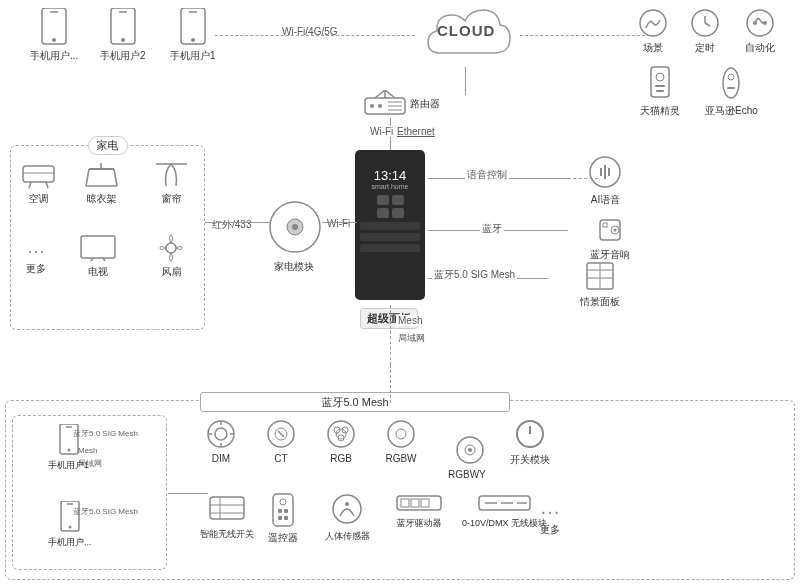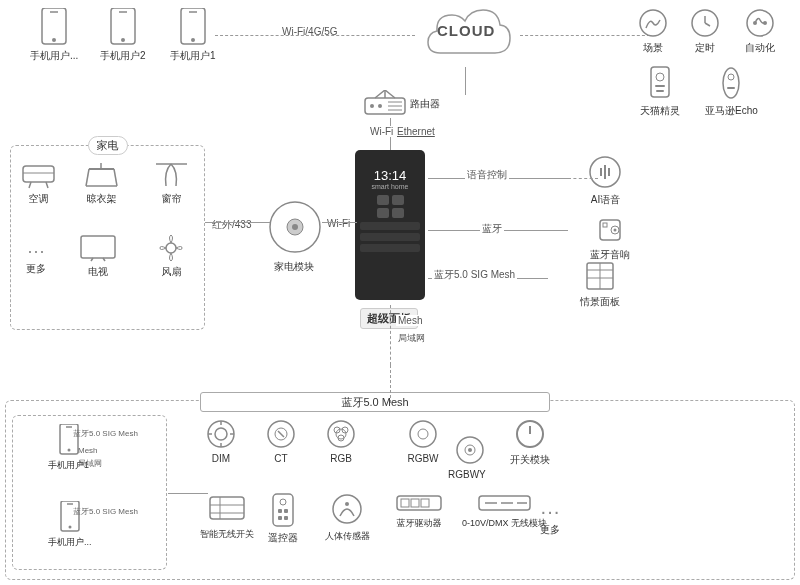--- a/index.html
+++ b/index.html
@@ -396,21 +396,21 @@
           <path d="M22,14 Q28,11 28,14 Q28,17 22,14 Z" fill="none" stroke="#888" stroke-width="1"></path>
           <path d="M17,19 Q14,25 17,27 Q20,25 17,19 Z" fill="none" stroke="#888" stroke-width="1"></path>
           <path d="M12,14 Q6,17 6,14 Q6,11 12,14 Z" fill="none" stroke="#888" stroke-width="1"></path>
         </svg>
       <span>风扇</span>
     </div>
   </div>
 
   <div style="position:absolute;top:400px;left:5px;right:5px;bottom:5px;border:1.5px dashed #aaa;border-radius:6px;"></div>
 
-  <div style="position:absolute;top:392px;left:200px;width:350px;height:20px;border:1px solid #aaa;border-radius:3px;background:#fff;display:flex;align-items:center;justify-content:center;font-size:11px;">蓝牙5.0 Mesh</div>
+  <div style="position:absolute;top:392px;left:200px;width:310px;height:20px;border:1px solid #aaa;border-radius:3px;background:#fff;display:flex;align-items:center;justify-content:center;font-size:11px;">蓝牙5.0 Mesh</div>
 
   <div style="position:absolute;top:415px;left:12px;width:155px;height:155px;border:1.5px dashed #aaa;border-radius:6px;">
 
     <div class="icon-box" style="position:absolute;top:8px;left:35px;">
       <svg width="22" height="32" viewBox="0 0 22 32">
           <rect x="2" y="0" width="18" height="30" rx="2" fill="none" stroke="#888" stroke-width="1.5"></rect>
           <line x1="8" y1="3" x2="14" y2="3" stroke="#888" stroke-width="1.5"></line>
           <circle cx="11" cy="26" r="1.5" fill="#888"></circle>
         </svg>
       <span style="font-size:9px;">手机用户1</span>
@@ -457,21 +457,21 @@
     <svg width="32" height="32" viewBox="0 0 32 32">
         <circle cx="16" cy="16" r="13" fill="none" stroke="#888" stroke-width="1.5"></circle>
         <circle cx="16" cy="16" r="5" fill="none" stroke="#888" stroke-width="1"></circle>
         <circle cx="12" cy="12" r="3" fill="none" stroke="#888" stroke-width="1"></circle>
         <circle cx="20" cy="12" r="3" fill="none" stroke="#888" stroke-width="1"></circle>
         <circle cx="16" cy="20" r="3" fill="none" stroke="#888" stroke-width="1"></circle>
       </svg>
     <span>RGB</span>
   </div>
 
-  <div class="icon-box" style="position:absolute;top:418px;left:407px;">
+  <div class="icon-box" style="position:absolute;top:418px;left:385px;">
     <svg width="32" height="32" viewBox="0 0 32 32">
         <circle cx="16" cy="16" r="13" fill="none" stroke="#888" stroke-width="1.5"></circle>
         <circle cx="16" cy="16" r="5" fill="none" stroke="#888" stroke-width="1"></circle>
       </svg>
     <span>RGBW</span>
   </div>
 
   <div class="icon-box" style="position:absolute;top:434px;left:448px;align-items:flex-end;">
     <svg width="32" height="32" viewBox="0 0 32 32">
         <circle cx="16" cy="16" r="13" fill="none" stroke="#888" stroke-width="1.5"></circle>

